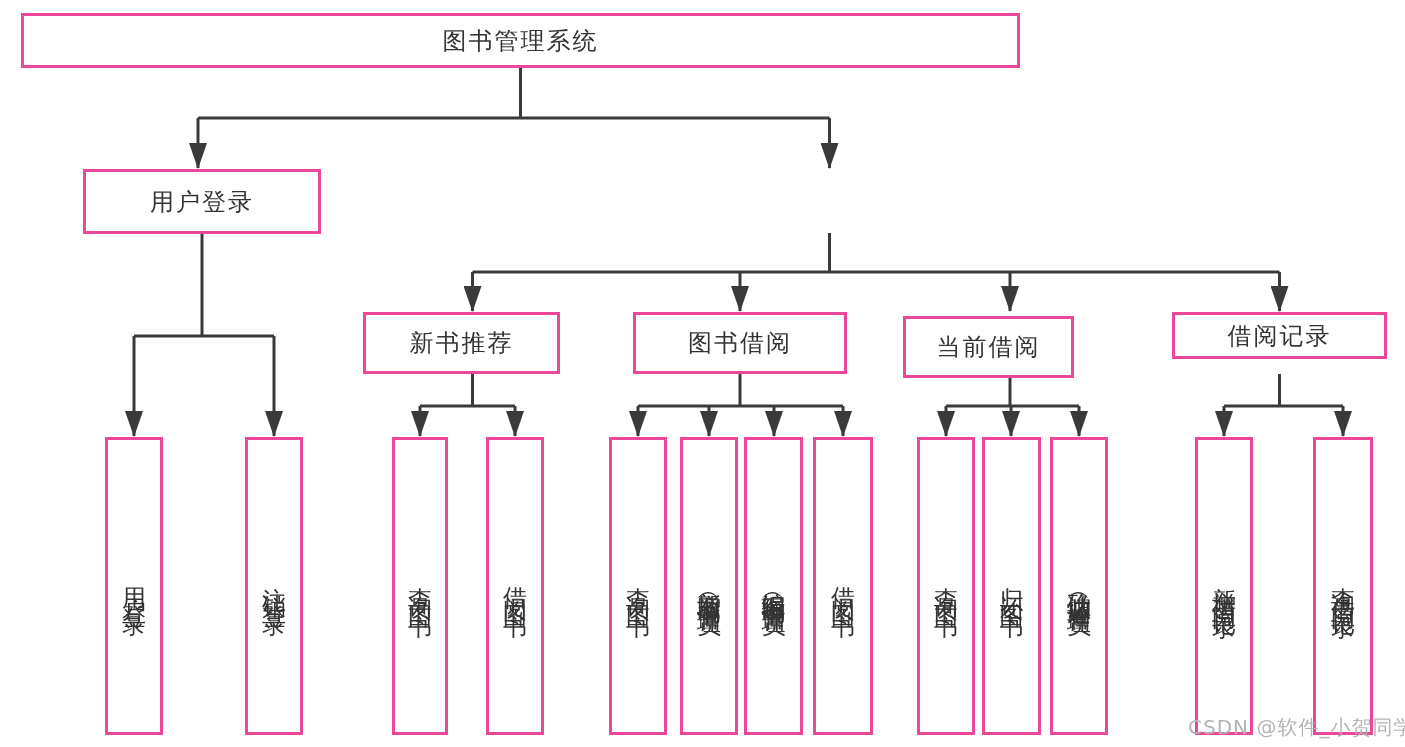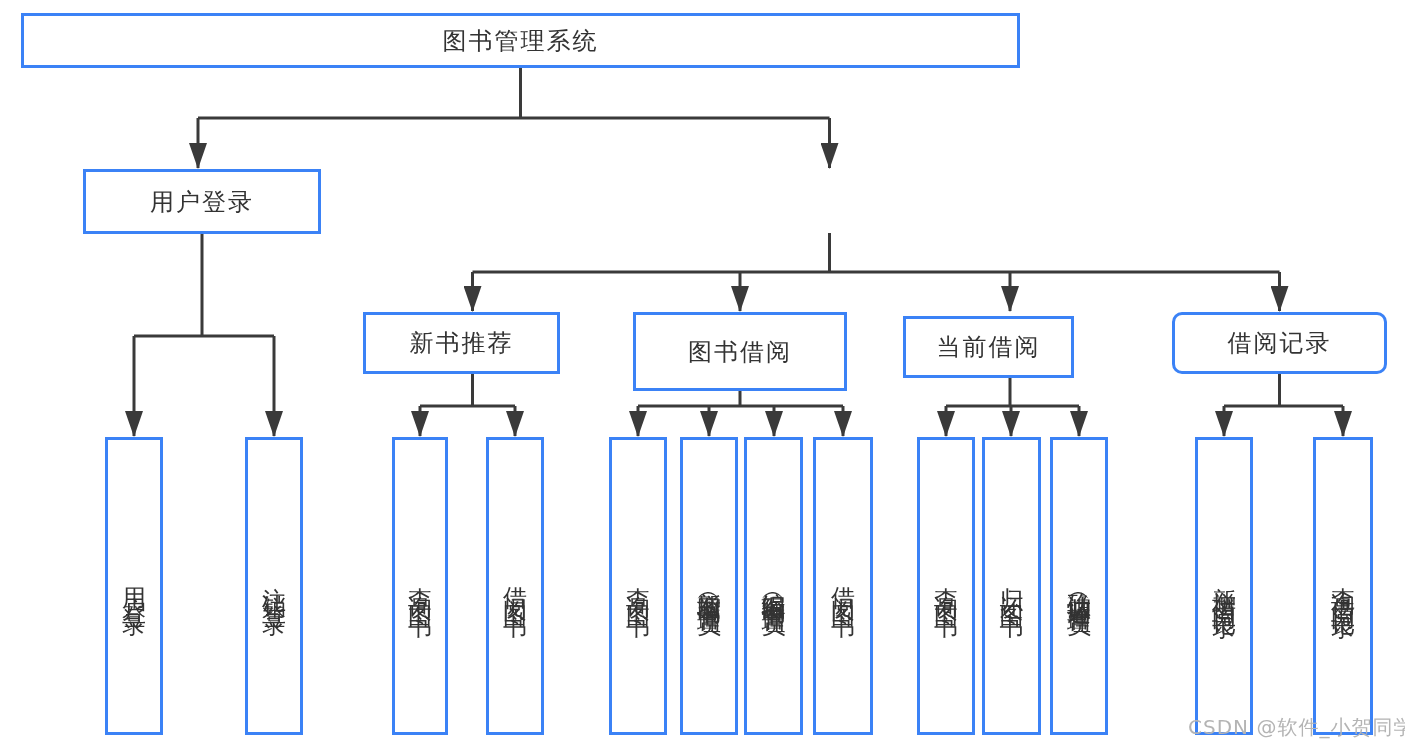--- a/index.html
+++ b/index.html
@@ -14,21 +14,21 @@
   #connectors {
     position: absolute;
     left: 0; top: 0;
     width: 1405px; height: 747px;
     pointer-events: none;
   }
   .node {
     position: absolute;
     box-sizing: border-box;
     background: #ffffff;
-    border: 3px solid #3b82f6;
+    border: 3px solid #ec4899;
     display: flex;
     align-items: center;
     justify-content: center;
     color: #333333;
     font-size: 24px;
     z-index: 2;
   }
   .node.h span {
     letter-spacing: 2px;
     white-space: nowrap;
@@ -104,27 +104,27 @@
     <span>图书管理系统</span>
   </div>
 
   <div class="node h" style="left:83px; top:169px; width:238px; height:65px;">
     <span>用户登录</span>
   </div>
 
   <div class="node h" style="left:363px; top:312px; width:197px; height:62px;">
     <span>新书推荐</span>
   </div>
-  <div class="node h" style="left:633px; top:312px; width:214px; height:79px;">
+  <div class="node h" style="left:633px; top:312px; width:214px; height:62px;">
     <span>图书借阅</span>
   </div>
   <div class="node h" style="left:903px; top:316px; width:171px; height:62px;">
     <span>当前借阅</span>
   </div>
-  <div class="node h" style="left:1172px; top:312px; width:215px; height:62px;border-radius:10px;">
+  <div class="node h" style="left:1172px; top:312px; width:215px; height:47px;">
     <span>借阅记录</span>
   </div>
 
   <div class="node v" style="left:105px; top:437px; width:58px; height:298px;">
     <span class="ls9">用户登录</span>
   </div>
   <div class="node v" style="left:245px; top:437px; width:58px; height:298px;">
     <span class="ls9">注销登录</span>
   </div>
 

